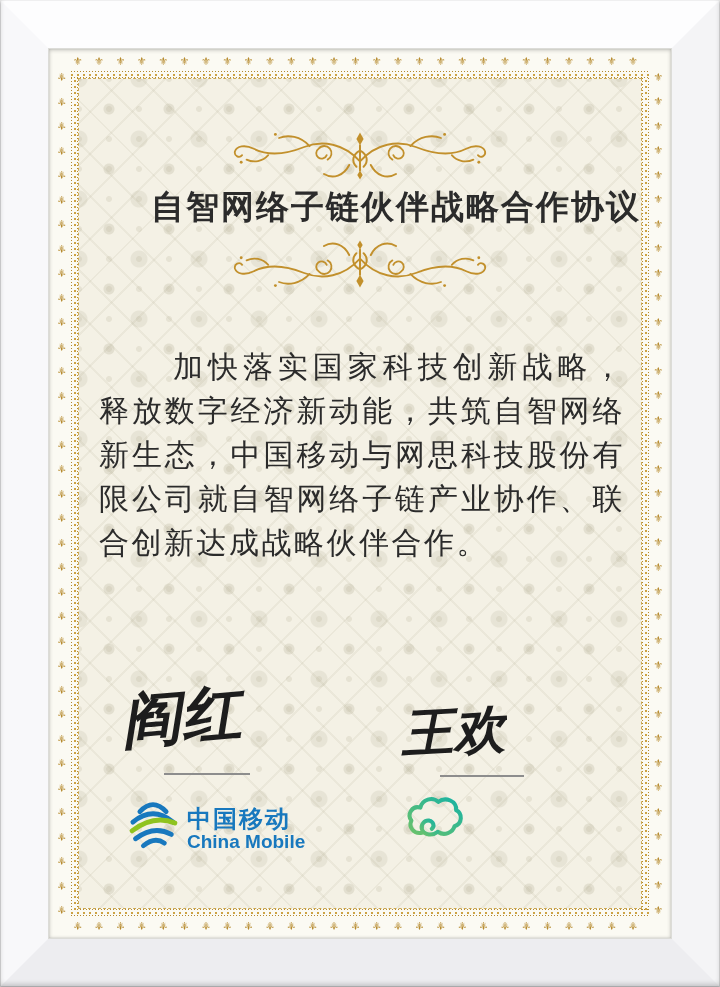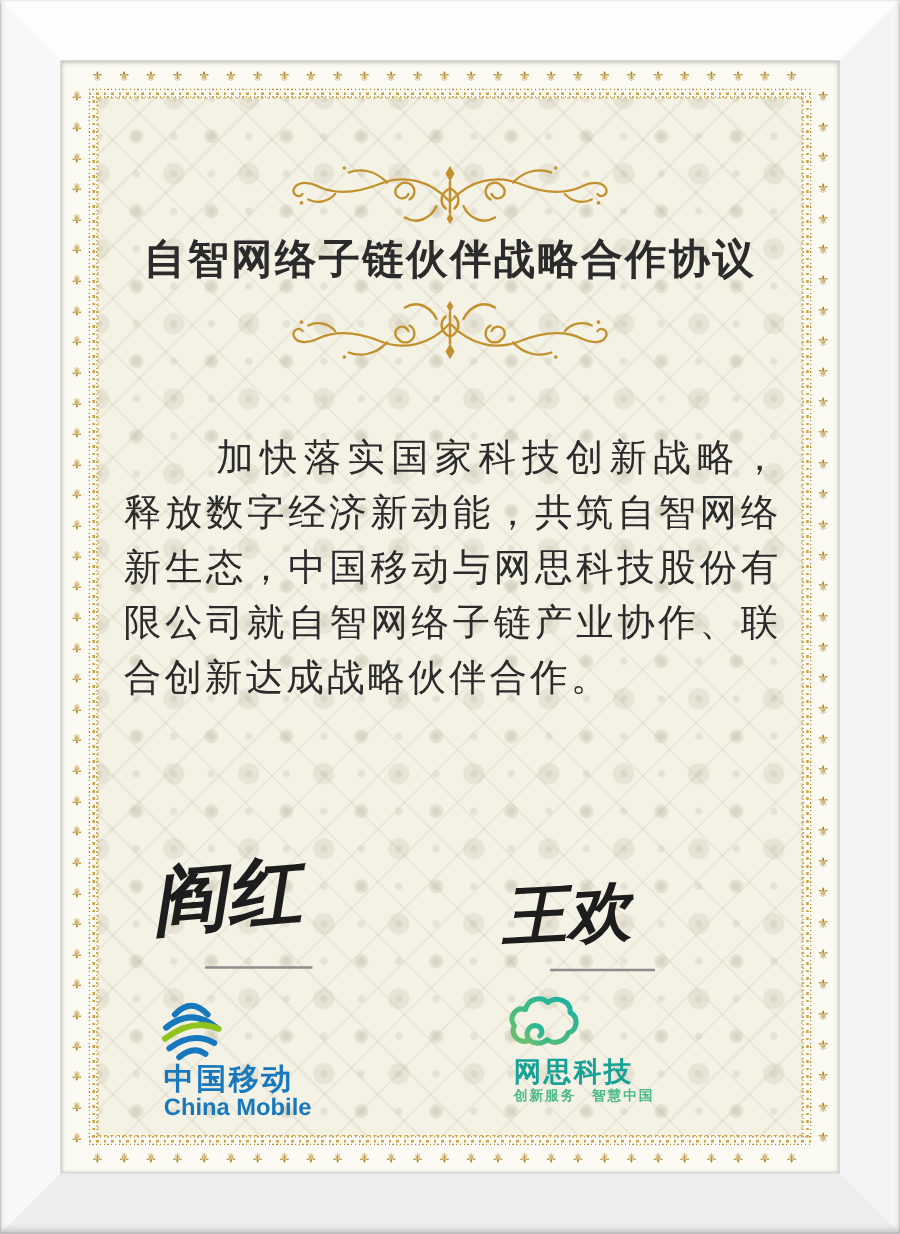--- a/index.html
+++ b/index.html
@@ -59,36 +59,36 @@
         repeating-linear-gradient(45deg,rgba(187,182,158,.16) 0 2px,transparent 2px 30px),
         repeating-linear-gradient(135deg,rgba(187,182,158,.16) 0 2px,transparent 2px 30px);
       background-size:60px 60px,60px 60px,30px 30px,auto,auto;
       background-position:0 0,30px 30px,15px 15px,0 0,0 0;}
 
   
   .flourish{position:absolute;left:50%;transform:translateX(-50%);width:272px;height:54px;}
   .flourish-top{top:50px;}
   .flourish-bottom{top:158px;transform:translateX(-50%) scaleY(-1);}
 
-  .title{position:absolute;top:106px;left:0;right:0;margin:0;text-align:center;
+  .title{position:absolute;top:106px;left:0;right:0;margin:0;text-align:right;
       font-size:33px;font-weight:600;letter-spacing:2px;color:#2b2b2b;}
 
   .bodytext{position:absolute;top:266px;left:20px;right:16px;margin:0;
       font-size:30px;font-weight:500;color:#2b2b2b;line-height:44px;
       letter-spacing:2.5px;text-align:justify;text-indent:74px;}
 
   .sig{position:absolute;color:#1d1d1d;font-style:italic;font-weight:700;
       font-family:"DejaVu Serif",serif;white-space:nowrap;}
   .sig-left{left:42px;top:598px;font-size:60px;transform:rotate(-5deg);}
   .sig-right{left:322px;top:618px;font-size:52px;transform:rotate(-3deg);}
   .sig-line{position:absolute;height:2px;background:#8d8d8d;}
   .sig-line-left{left:85px;top:694px;width:86px;}
   .sig-line-right{left:361px;top:696px;width:84px;}
 
-  .logo{position:absolute;display:flex;align-items:flex-start;flex-direction:column;}
+  .logo{position:absolute;display:flex;align-items:flex-end;}
   .logo-cm{left:46px;top:716px;}
   .logo-netis{left:326px;top:714px;}
   .logo svg{flex:0 0 auto;}
   .logo-text{margin-left:6px;display:flex;flex-direction:column;justify-content:center;}
   .cm-cn{font-size:24px;font-weight:700;color:#1878be;letter-spacing:2px;line-height:26px;
       font-family:"Liberation Sans",sans-serif;}
   .cm-en{font-size:19px;font-weight:600;color:#1878be;line-height:19px;
       font-family:"Liberation Sans",sans-serif;}
   .nt-cn{font-size:22px;font-weight:700;color:#17a296;letter-spacing:2px;line-height:25px;
       font-family:"Liberation Sans",sans-serif;}
@@ -180,22 +180,18 @@
               <linearGradient id="ng" x1="0" y1="1" x2="1" y2="0">
                 <stop offset="0" stop-color="#6cc26a"></stop>
                 <stop offset="1" stop-color="#16b2a4"></stop>
               </linearGradient>
             </defs>
             <g fill="none" stroke="url(#ng)" stroke-width="5" stroke-linecap="round" stroke-linejoin="round">
               <path d="M20,49 C10,51 3,42 7,34 C1,26 8,15 18,18 C20,8 33,4 40,11 C49,4 63,10 62,21 C70,25 70,38 60,41 C58,49 47,53 40,48"></path>
               <path d="M39,48 C33,53 23,52 20,45 C18,39 23,33 29,34 C34,35 36,41 32,44"></path>
             </g>
           </svg>
-          <div class="logo-text">
-            <span class="nt-cn">网思科技</span>
-            <span class="nt-slogan">创新服务 智慧中国</span>
-          </div>
         </div>
 
       </div>
     </div>
   </div>
 </div>
 
 </body></html>

